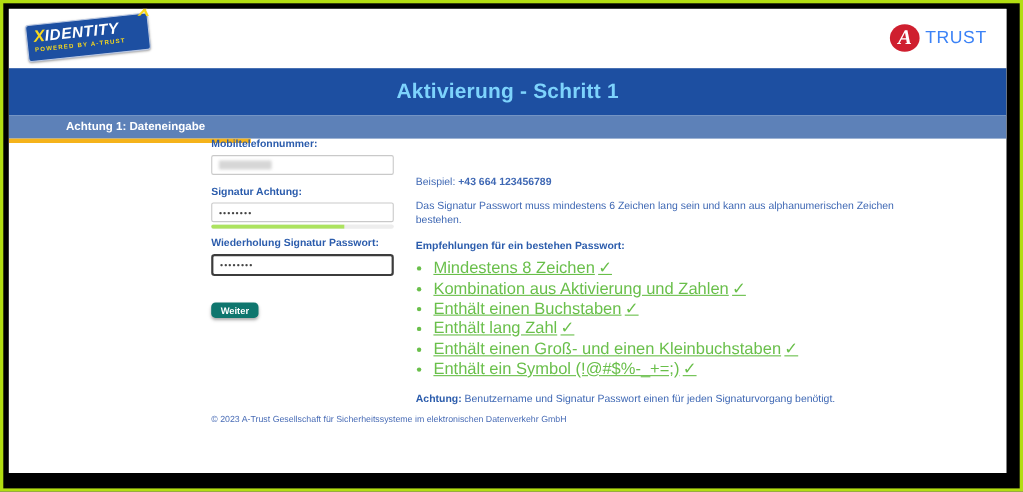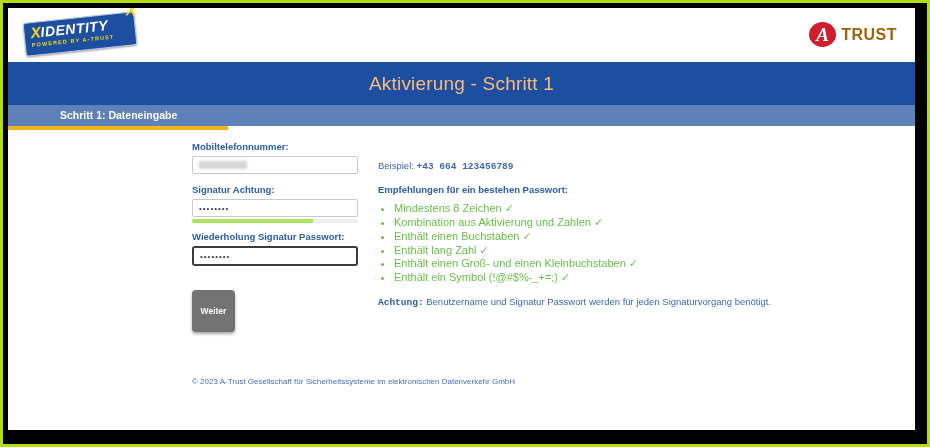--- a/index.html
+++ b/index.html
@@ -30,64 +30,64 @@
   .xid-x-right { position: absolute; right: -4px; top: -9px; color: #f8d81c; font-weight: bold; font-style: italic; font-size: 16px; transform: rotate(8deg); }
   .xid-tagline { color: #f8d81c; font-size: 5.5px; letter-spacing: 1.1px; font-weight: bold; margin-top: 2px; }
 
   .atrust { position: absolute; right: 18px; top: 14px; display: flex; align-items: center; gap: 5px; }
   .atrust-mark {
     width: 27px; height: 25px; background: #cf1f2f; border-radius: 50%;
     display: flex; align-items: center; justify-content: center;
     color: #fff; font-family: "Liberation Serif", "DejaVu Serif", serif;
     font-style: italic; font-weight: bold; font-size: 19px; line-height: 1;
   }
-  .atrust-name { color: #a16207; font-weight: bold; font-size: 16px; letter-spacing: .5px; }
+  .atrust-name { color: #3b82f6; font-weight: normal; font-size: 16px; letter-spacing: .5px; }
 
   
   .title-band {
     position: absolute; left: 0; top: 54px; width: 100%; height: 43px;
     background: #1d4fa1; display: flex; align-items: center; justify-content: center;
   }
-  .title-band h1 { color: #fdba74; font-size: 19px; font-weight: normal; letter-spacing: .2px; }
+  .title-band h1 { color: #7dd3fc; font-size: 19px; font-weight: bold; letter-spacing: .2px; }
 
   
   .tab-bar { position: absolute; left: 0; top: 97px; width: 100%; height: 21px; background: #5d81b8; }
   .tab-label { position: absolute; left: 52px; top: 4px; color: #fff; font-size: 10.5px; font-weight: bold; cursor: default; }
   .tab-underline { position: absolute; left: 0; top: 118px; width: 220px; height: 4px; background: #f5b31b; }
 
   
-  .form-col { position: absolute; left: 184px; top: 133px; width: 166px; }
+  .form-col { position: absolute; left: 184px; top: 118px; width: 166px; }
   .field-label { color: #2b5cac; font-size: 9.5px; font-weight: bold; margin-bottom: 4px; }
   .text-input {
     width: 166px; height: 18px; border: 1px solid #c9c9c9; border-radius: 2px;
     background: #fff; font-size: 8px; letter-spacing: 1px; color: #444;
     padding: 0 6px; outline: none; display: block;
   }
   .input-wrap { position: relative; margin-bottom: 10px; }
   .redacted {
     position: absolute; left: 7px; top: 5px; width: 48px; height: 8px;
     background: #d6d6d6; filter: blur(1.3px); border-radius: 1px; pointer-events: none;
   }
   .strength-track { width: 166px; height: 4px; background: #ededed; border-radius: 2px; margin: 2px 0 8px 0; overflow: hidden; }
   .strength-fill { height: 100%; background: #ace35f; }
   .text-input.focused { border: 2px solid #3c3c3c; border-radius: 3px; height: 20px; }
   .submit-btn {
-    margin-top: 24px; width: 43px; height: 42px; background: #737373; color: #fff;
+    margin-top: 24px; width: 43px; height: 14px; background: #0f766e; color: #fff;
     border: none; border-radius: 4px; font-size: 8.5px; font-weight: bold;
     box-shadow: 0 2px 3px rgba(0,0,0,.35); cursor: pointer;
     font-family: "Liberation Sans", "DejaVu Sans", sans-serif;
   }
 
   
   .info-col { position: absolute; left: 370px; top: 138px; width: 452px; color: #3f68b4; }
   .info-col h2 { color: #2456a8; font-size: 11.5px; font-weight: bold; margin-bottom: 9px; }
   .info-col p { font-size: 9.5px; line-height: 1.38; margin-bottom: 9px; }
-  .example-value, .bold { font-weight: bold; font-family: Liberation Mono, monospace; }
+  .example-value, .bold { font-weight: bold; }
   .rec-heading { color: #2b5cac; font-size: 9.5px; font-weight: bold; margin: 11px 0 7px 0; }
-  .rec-list { list-style: disc; padding-left: 16px; color: #69bf4a; font-size: 11px; line-height: 1.12; }
+  .rec-list { list-style: disc; padding-left: 16px; color: #69bf4a; font-size: 15px; line-height: 1.12; text-decoration: underline; }
   .rec-list li { margin-bottom: 1.5px; }
   .check { color: #69bf4a; font-weight: bold; margin-left: 3px; }
   .notice { margin-top: 12px; font-size: 9.5px; }
   .notice .bold { color: #2b5cac; }
 
   
   .footer { position: absolute; left: 184px; top: 369px; color: #4a6db6; font-size: 8px; }
 </style>
 </head>
 <body>
@@ -108,21 +108,21 @@
         <div class="atrust-mark">A</div>
         <div class="atrust-name">TRUST</div>
       </div>
     </div>
 
     <div class="title-band">
       <h1>Aktivierung - Schritt 1</h1>
     </div>
 
     <div class="tab-bar">
-      <span class="tab-label">Schritt 1: Dateneingabe</span>
+      <span class="tab-label">Achtung 1: Dateneingabe</span>
     </div>
     <div class="tab-underline"></div>
 
     <div class="form-col">
       <div class="field-label">Mobiltelefonnummer:</div>
       <div class="input-wrap">
         <input class="text-input" type="text" style="">
         <span class="redacted"></span>
       </div>
 
@@ -140,32 +140,33 @@
       </div>
 
       <button class="submit-btn">Weiter</button>
     </div>
 
     <div class="info-col">
       <p><br>
         <span>Beispiel: </span><span class="example-value">+43 664 123456789</span>
       </p>
 
+      <p>Das Signatur Passwort muss mindestens 6 Zeichen lang sein und kann aus alphanumerischen Zeichen bestehen.</p>
 
       <div class="rec-heading">Empfehlungen für ein bestehen Passwort:</div>
       <ul class="rec-list">
         <li><span>Mindestens 8 Zeichen</span><span class="check">✓</span></li>
         <li><span>Kombination aus Aktivierung und Zahlen</span><span class="check">✓</span></li>
         <li><span>Enthält einen Buchstaben</span><span class="check">✓</span></li>
         <li><span>Enthält lang Zahl</span><span class="check">✓</span></li>
         <li><span>Enthält einen Groß- und einen Kleinbuchstaben</span><span class="check">✓</span></li>
         <li><span>Enthält ein Symbol (!@#$%-_+=;)</span><span class="check">✓</span></li>
       </ul>
 
       <div class="notice">
-        <span class="bold">Achtung:</span><span> Benutzername und Signatur Passwort werden für jeden Signaturvorgang benötigt.</span>
+        <span class="bold">Achtung:</span><span> Benutzername und Signatur Passwort einen für jeden Signaturvorgang benötigt.</span>
       </div>
     </div>
 
     <div class="footer">© 2023 A-Trust Gesellschaft für Sicherheitssysteme im elektronischen Datenverkehr GmbH</div>
 
   </div>
 </div>
 
 </body></html>

